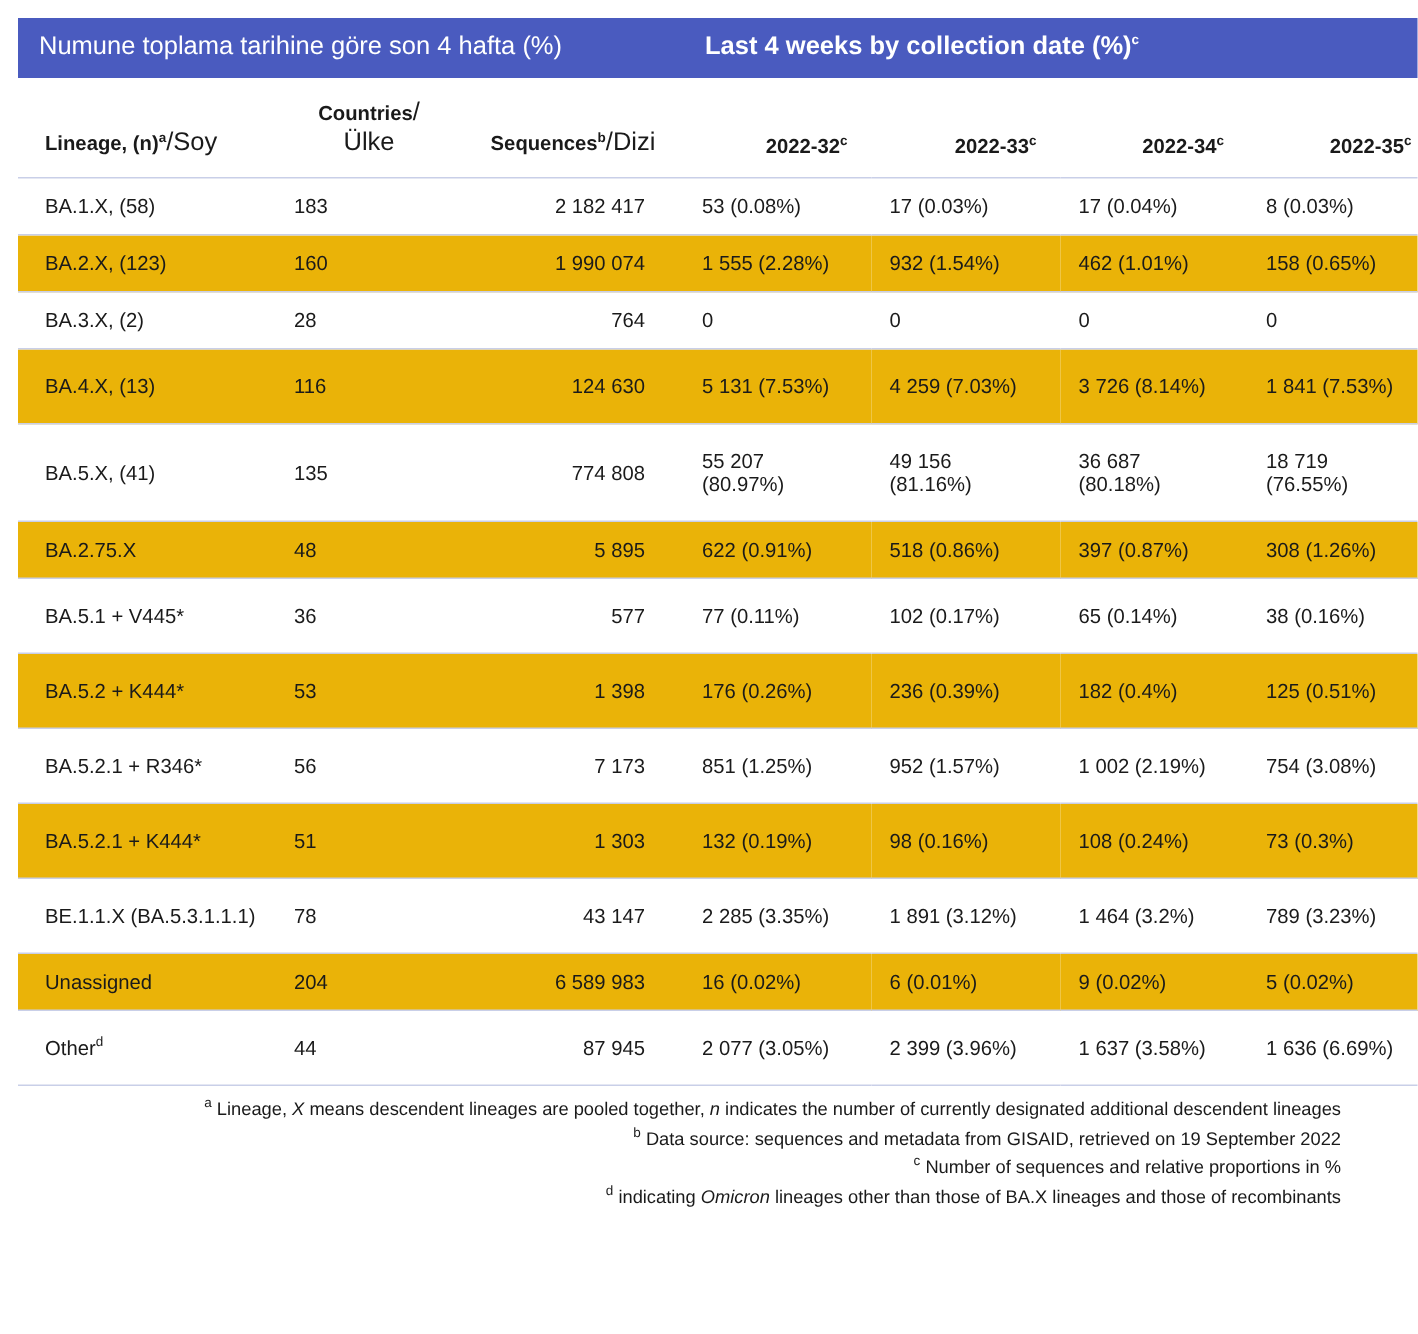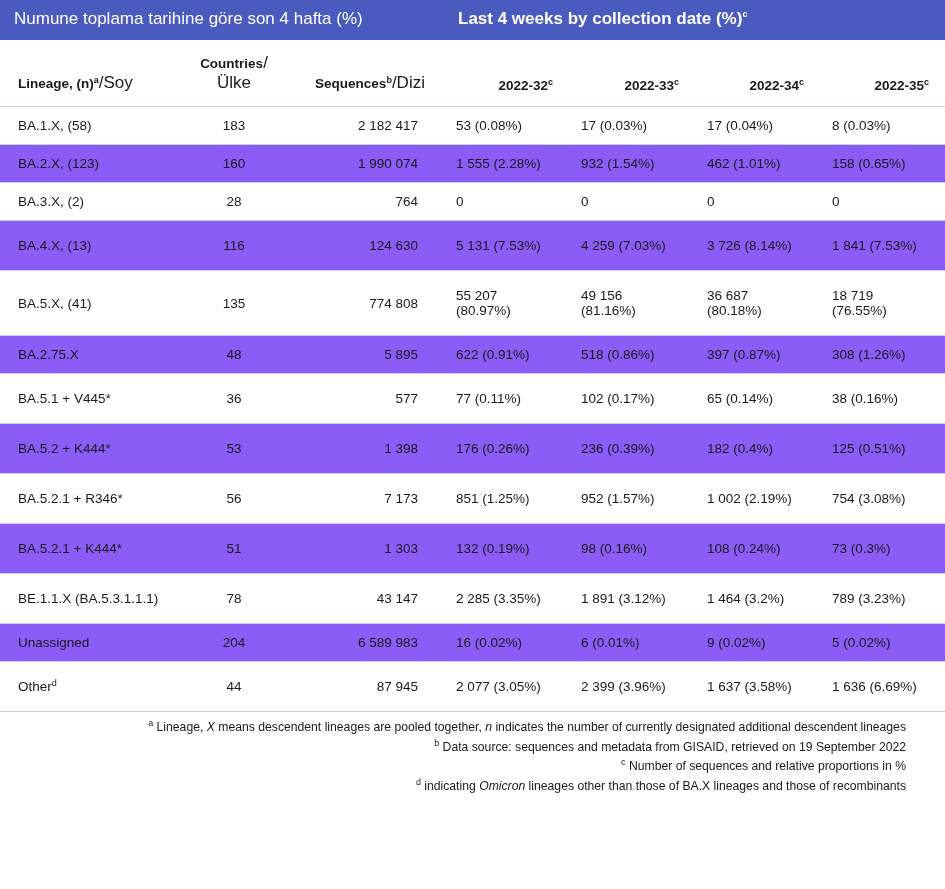--- a/index.html
+++ b/index.html
@@ -10,21 +10,21 @@
   body {
     font-family: "Liberation Sans", sans-serif;
     width: 945px;
     height: 889px;
     overflow: hidden;
     color: #1a1a1a;
   }
   .wrap {
     width: 914px;
     box-sizing: border-box;
-    padding: 0;
+    padding: 12px;
   }
   table.main {
     width: 945px;
     border-collapse: collapse;
     table-layout: fixed;
   }
   
   .titlebar td {
     background: #4a5bbf;
     color: #ffffff;
@@ -79,28 +79,28 @@
     font-size: 13.5px;
     padding: 11px 12px;
     vertical-align: middle;
     border-top: 1px solid #c9cfe8;
     border-bottom: 1px solid #c9cfe8;
   }
   tr.datarow.odd td {
     background: #ffffff;
   }
   tr.datarow.even td {
-    background: #8b5cf6;
+    background: #eab308;
   }
   tr.datarow td.lin {
     text-align: left;
     padding-left: 18px;
   }
   tr.datarow td.num {
-    text-align: center;
+    text-align: left;
   }
   tr.datarow td.seq {
     text-align: right;
     padding-right: 26px;
   }
   tr.datarow td.wk {
     padding-right: 16px;
   }
   tr.datarow.tall td {
     padding-top: 17px;

